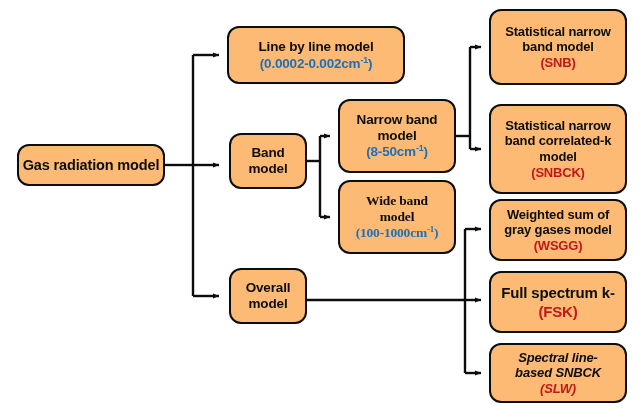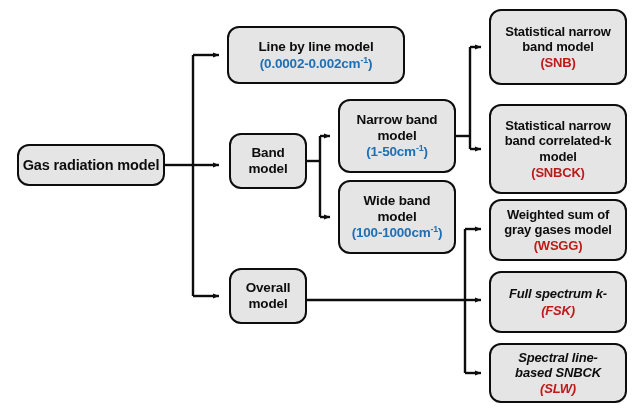--- a/index.html
+++ b/index.html
@@ -22,21 +22,21 @@
     top: 0;
     width: 640px;
     height: 409px;
     pointer-events: none;
   }
   .node {
     position: absolute;
     box-sizing: border-box;
     border: 2.2px solid #0d0d0d;
     border-radius: 12px;
-    background: #e5e5e5;
+    background: #fdba74;
     display: flex;
     flex-direction: column;
     align-items: center;
     justify-content: center;
     text-align: center;
     line-height: 1.16;
     z-index: 2;
   }
   .node .title {
     color: #0d0d0d;
@@ -54,26 +54,26 @@
     font-size: 0.66em;
     vertical-align: super;
     line-height: 0;
   }
 
   
   #node-root            { left: 17px;  top: 144px; width: 148px; height: 42px; font-size: 14.5px; }
   #node-lbl             { left: 227px; top: 26px;  width: 178px; height: 58px; font-size: 13.5px; }
   #node-band            { left: 229px; top: 133px; width: 78px;  height: 56px; font-size: 13.5px; }
   #node-narrow          { left: 338px; top: 99px;  width: 118px; height: 74px; font-size: 13.5px; justify-content: center; }
-  #node-wide            { left: 338px; top: 180px; width: 118px; height: 74px; font-size: 13.5px; }
+  #node-wide            { left: 338px; top: 180px; width: 118px; height: 74px; font-size: 13.5px; font-family: Liberation Serif, serif; }
   #node-overall         { left: 229px; top: 268px; width: 78px;  height: 56px; font-size: 13.5px; }
   #node-snb             { left: 489px; top: 9px;   width: 138px; height: 76px; font-size: 13px; }
   #node-snbck           { left: 489px; top: 104px; width: 138px; height: 90px; font-size: 13px; }
   #node-wsgg            { left: 489px; top: 199px; width: 138px; height: 62px; font-size: 13px; }
-  #node-fsk             { left: 489px; top: 271px; width: 138px; height: 62px; font-size: 13px; font-style: italic; }
+  #node-fsk             { left: 489px; top: 271px; width: 138px; height: 62px; font-size: 15px; }
   #node-slw             { left: 489px; top: 343px; width: 138px; height: 60px; font-size: 13px; font-style: italic; }
 </style>
 </head>
 <body>
 
 <div id="canvas">
 
   <svg id="wires" viewBox="0 0 640 409" width="640" height="409" xmlns="http://www.w3.org/2000/svg">
     <defs>
       <marker id="arrow" markerWidth="7" markerHeight="7" refX="6.4" refY="3" orient="auto" markerUnits="userSpaceOnUse">
@@ -122,21 +122,21 @@
   </div>
 
   <div class="node" id="node-band">
     <span class="title">Band</span>
     <span class="title">model</span>
   </div>
 
   <div class="node" id="node-narrow">
     <span class="title">Narrow band</span>
     <span class="title">model</span>
-    <span class="sub blue"><span>(1-50cm</span><sup>-1</sup><span>)</span></span>
+    <span class="sub blue"><span>(8-50cm</span><sup>-1</sup><span>)</span></span>
   </div>
 
   <div class="node" id="node-wide">
     <span class="title">Wide band</span>
     <span class="title">model</span>
     <span class="sub blue"><span>(100-1000cm</span><sup>-1</sup><span>)</span></span>
   </div>
 
   <div class="node" id="node-overall">
     <span class="title">Overall</span>

